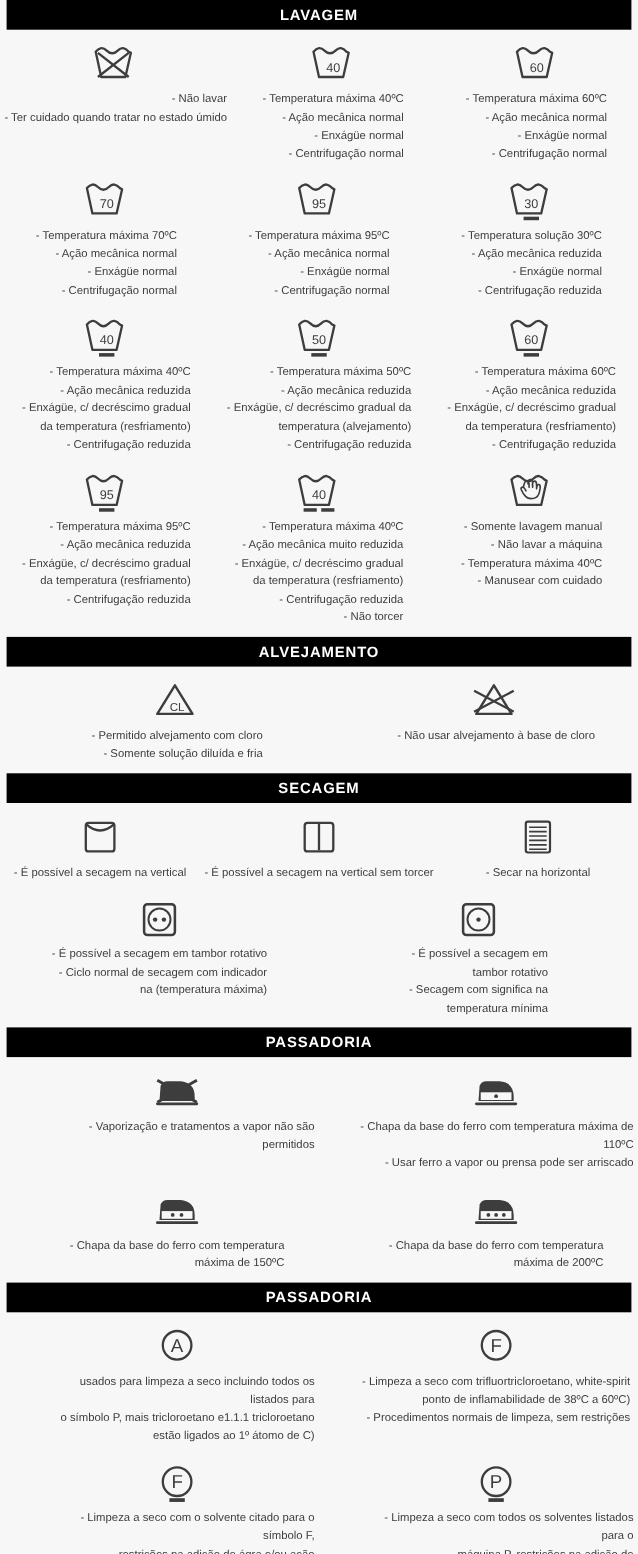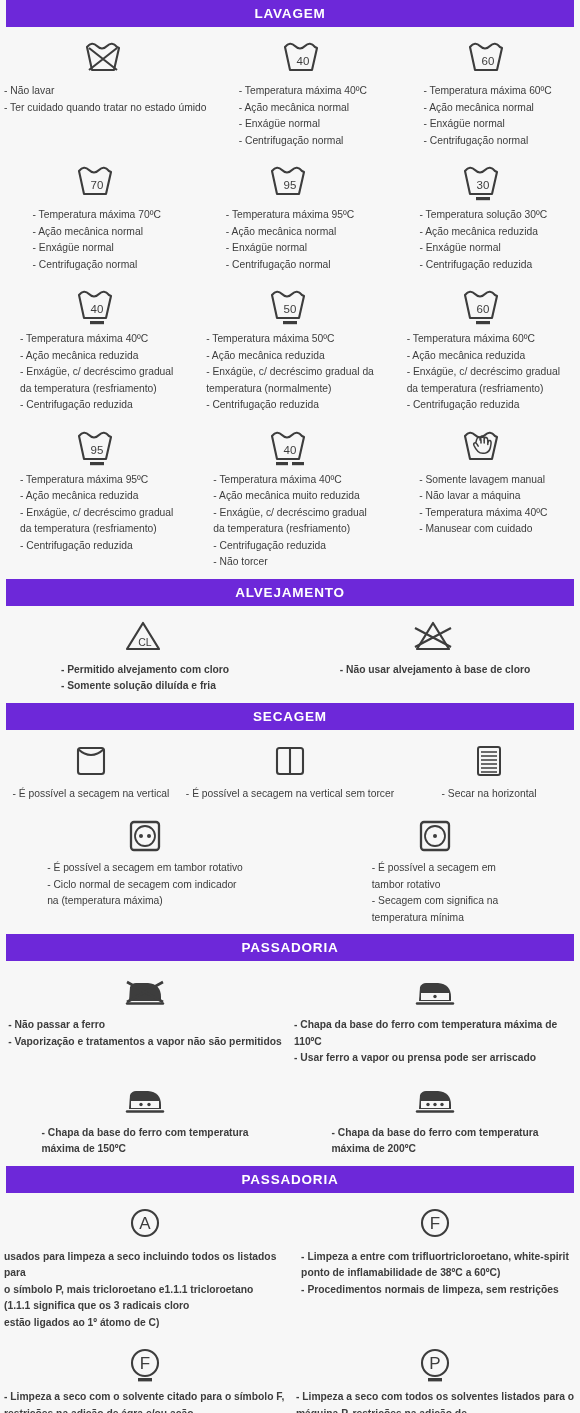--- a/index.html
+++ b/index.html
@@ -11,58 +11,58 @@
     width: 580px;
     font-family: "Liberation Sans", sans-serif;
     color: #3a3a3a;
   }
   .sheet {
     width: 580px;
     background: #f7f7f7;
     padding: 0 0 2px 0;
   }
   .band {
-    background: #6d28d9;
+    background: #000000;
     color: #ffffff;
     font-weight: bold;
     font-size: 13.5px;
     letter-spacing: 0.8px;
     text-align: center;
     padding: 6px 0 6px 0;
     margin: 0 6px;
   }
   .section { padding: 4px 0 2px 0; }
   .row {
     display: flex;
     width: 580px;
   }
   .cell {
     flex: 1 1 0;
     display: flex;
     flex-direction: column;
     align-items: center;
     padding: 4px 4px 6px 4px;
   }
-  .cell.half { flex: 1 1 50%; }
+  .cell.half { flex: 1 1 50%; padding-left: 36px; }
   .sym {
     height: 46px;
     display: flex;
     align-items: center;
     justify-content: flex-start;
     margin-bottom: 2px;
   }
   .lines {
-    text-align: left;
+    text-align: right;
     font-size: 10.3px;
     line-height: 16.5px;
     color: #3d3d3d;
     white-space: pre-line;
   }
   .lines div { white-space: nowrap; }
-  .lines.wrap div { white-space: normal; font-weight: bold; }
+  .lines.wrap div { white-space: normal; }
   svg { display: block; }
 </style>
 </head>
 <body>
 
 <div class="sheet" id="root">
     <div class="band">LAVAGEM</div>
     <div class="section">
       <div class="row">
         <div class="cell">
@@ -135,21 +135,21 @@
           <div class="lines"><div>- Temperatura máxima 40ºC</div><div>- Ação mecânica reduzida</div><div>- Enxágüe, c/ decréscimo gradual</div><div>da temperatura (resfriamento)</div><div>- Centrifugação reduzida</div></div>
         </div>
         <div class="cell">
           <div class="sym">
             <svg width="48" height="42" viewBox="0 0 48 42">
               <path d="M6 10 q5 -6 10 -1 q5 5 10 0 q5 -5 10 1 L38 11 L33 33 L11 33 Z" fill="none" stroke="#3d3d3d" stroke-width="2.1" stroke-linejoin="round"></path>
               <text x="24" y="28" font-family="Liberation Sans, sans-serif" font-size="11.5" fill="#3d3d3d" text-anchor="middle">50</text>
               <rect x="17" y="36" width="14" height="3.2" fill="#3d3d3d"></rect>
             </svg>
           </div>
-          <div class="lines"><div>- Temperatura máxima 50ºC</div><div>- Ação mecânica reduzida</div><div>- Enxágüe, c/ decréscimo gradual da</div><div>temperatura (normalmente)</div><div>- Centrifugação reduzida</div></div>
+          <div class="lines"><div>- Temperatura máxima 50ºC</div><div>- Ação mecânica reduzida</div><div>- Enxágüe, c/ decréscimo gradual da</div><div>temperatura (alvejamento)</div><div>- Centrifugação reduzida</div></div>
         </div>
         <div class="cell">
           <div class="sym">
             <svg width="48" height="42" viewBox="0 0 48 42">
               <path d="M6 10 q5 -6 10 -1 q5 5 10 0 q5 -5 10 1 L38 11 L33 33 L11 33 Z" fill="none" stroke="#3d3d3d" stroke-width="2.1" stroke-linejoin="round"></path>
               <text x="24" y="28" font-family="Liberation Sans, sans-serif" font-size="11.5" fill="#3d3d3d" text-anchor="middle">60</text>
               <rect x="17" y="36" width="14" height="3.2" fill="#3d3d3d"></rect>
             </svg>
           </div>
           <div class="lines"><div>- Temperatura máxima 60ºC</div><div>- Ação mecânica reduzida</div><div>- Enxágüe, c/ decréscimo gradual</div><div>da temperatura (resfriamento)</div><div>- Centrifugação reduzida</div></div>
@@ -275,21 +275,21 @@
     <div class="section">
       <div class="row">
         <div class="cell half">
           <div class="sym">
             <svg width="48" height="42" viewBox="0 0 48 42">
               <path d="M8 30 L40 30 L40 26 q0 -13 -13 -14 L15 12 q-4 0 -6 4 L8 30 Z" fill="#3d3d3d"></path>
               <path d="M6 32.5 L42 32.5" stroke="#3d3d3d" stroke-width="2.4" stroke-linecap="round"></path>
               <path d="M6 11 L42 31 M42 11 L6 31" fill="none" stroke="#3d3d3d" stroke-width="2.6"></path>
             </svg>
           </div>
-          <div class="lines wrap"><div>- Não passar a ferro</div><div>- Vaporização e tratamentos a vapor não são permitidos</div></div>
+          <div class="lines wrap"><div>- Vaporização e tratamentos a vapor não são permitidos</div></div>
         </div>
         <div class="cell half">
           <div class="sym">
             <svg width="48" height="42" viewBox="0 0 48 42">
               <path d="M8 30 L40 30 L40 26 q0 -13 -13 -14 L15 12 q-4 0 -6 4 L8 30 Z" fill="#3d3d3d"></path>
               <path d="M6 32.5 L42 32.5" stroke="#3d3d3d" stroke-width="2.4" stroke-linecap="round"></path>
               <rect x="10" y="22" width="28" height="7" fill="#f7f7f7"></rect>
               <circle cx="24" cy="25.5" r="1.7" fill="#3d3d3d"></circle>
             </svg>
           </div>
@@ -327,30 +327,30 @@
     <div class="band">PASSADORIA</div>
     <div class="section">
       <div class="row">
         <div class="cell half">
           <div class="sym">
             <svg width="48" height="42" viewBox="0 0 48 42">
               <circle cx="24" cy="20" r="13" fill="none" stroke="#3d3d3d" stroke-width="2.1"></circle>
               <text x="24" y="26" font-family="Liberation Sans, sans-serif" font-size="17" fill="#3d3d3d" text-anchor="middle">A</text>
             </svg>
           </div>
-          <div class="lines wrap"><div>usados para limpeza a seco incluindo todos os listados para</div><div>o símbolo P, mais tricloroetano e1.1.1 tricloroetano</div><div>(1.1.1 significa que os 3 radicais cloro</div><div>estão ligados ao 1º átomo de C)</div></div>
+          <div class="lines wrap"><div>usados para limpeza a seco incluindo todos os listados para</div><div>o símbolo P, mais tricloroetano e1.1.1 tricloroetano</div><div>estão ligados ao 1º átomo de C)</div></div>
         </div>
         <div class="cell half">
           <div class="sym">
             <svg width="48" height="42" viewBox="0 0 48 42">
               <circle cx="24" cy="20" r="13" fill="none" stroke="#3d3d3d" stroke-width="2.1"></circle>
               <text x="24" y="26" font-family="Liberation Sans, sans-serif" font-size="17" fill="#3d3d3d" text-anchor="middle">F</text>
             </svg>
           </div>
-          <div class="lines wrap"><div>- Limpeza a entre com trifluortricloroetano, white-spirit</div><div>ponto de inflamabilidade de 38ºC a 60ºC)</div><div>- Procedimentos normais de limpeza, sem restrições</div></div>
+          <div class="lines wrap"><div>- Limpeza a seco com trifluortricloroetano, white-spirit</div><div>ponto de inflamabilidade de 38ºC a 60ºC)</div><div>- Procedimentos normais de limpeza, sem restrições</div></div>
         </div>
       </div>
       <div class="row">
         <div class="cell half">
           <div class="sym">
             <svg width="48" height="42" viewBox="0 0 48 42">
               <circle cx="24" cy="20" r="13" fill="none" stroke="#3d3d3d" stroke-width="2.1"></circle>
               <text x="24" y="26" font-family="Liberation Sans, sans-serif" font-size="17" fill="#3d3d3d" text-anchor="middle">F</text>
               <rect x="17" y="35" width="14" height="3.4" fill="#3d3d3d"></rect>
             </svg>

